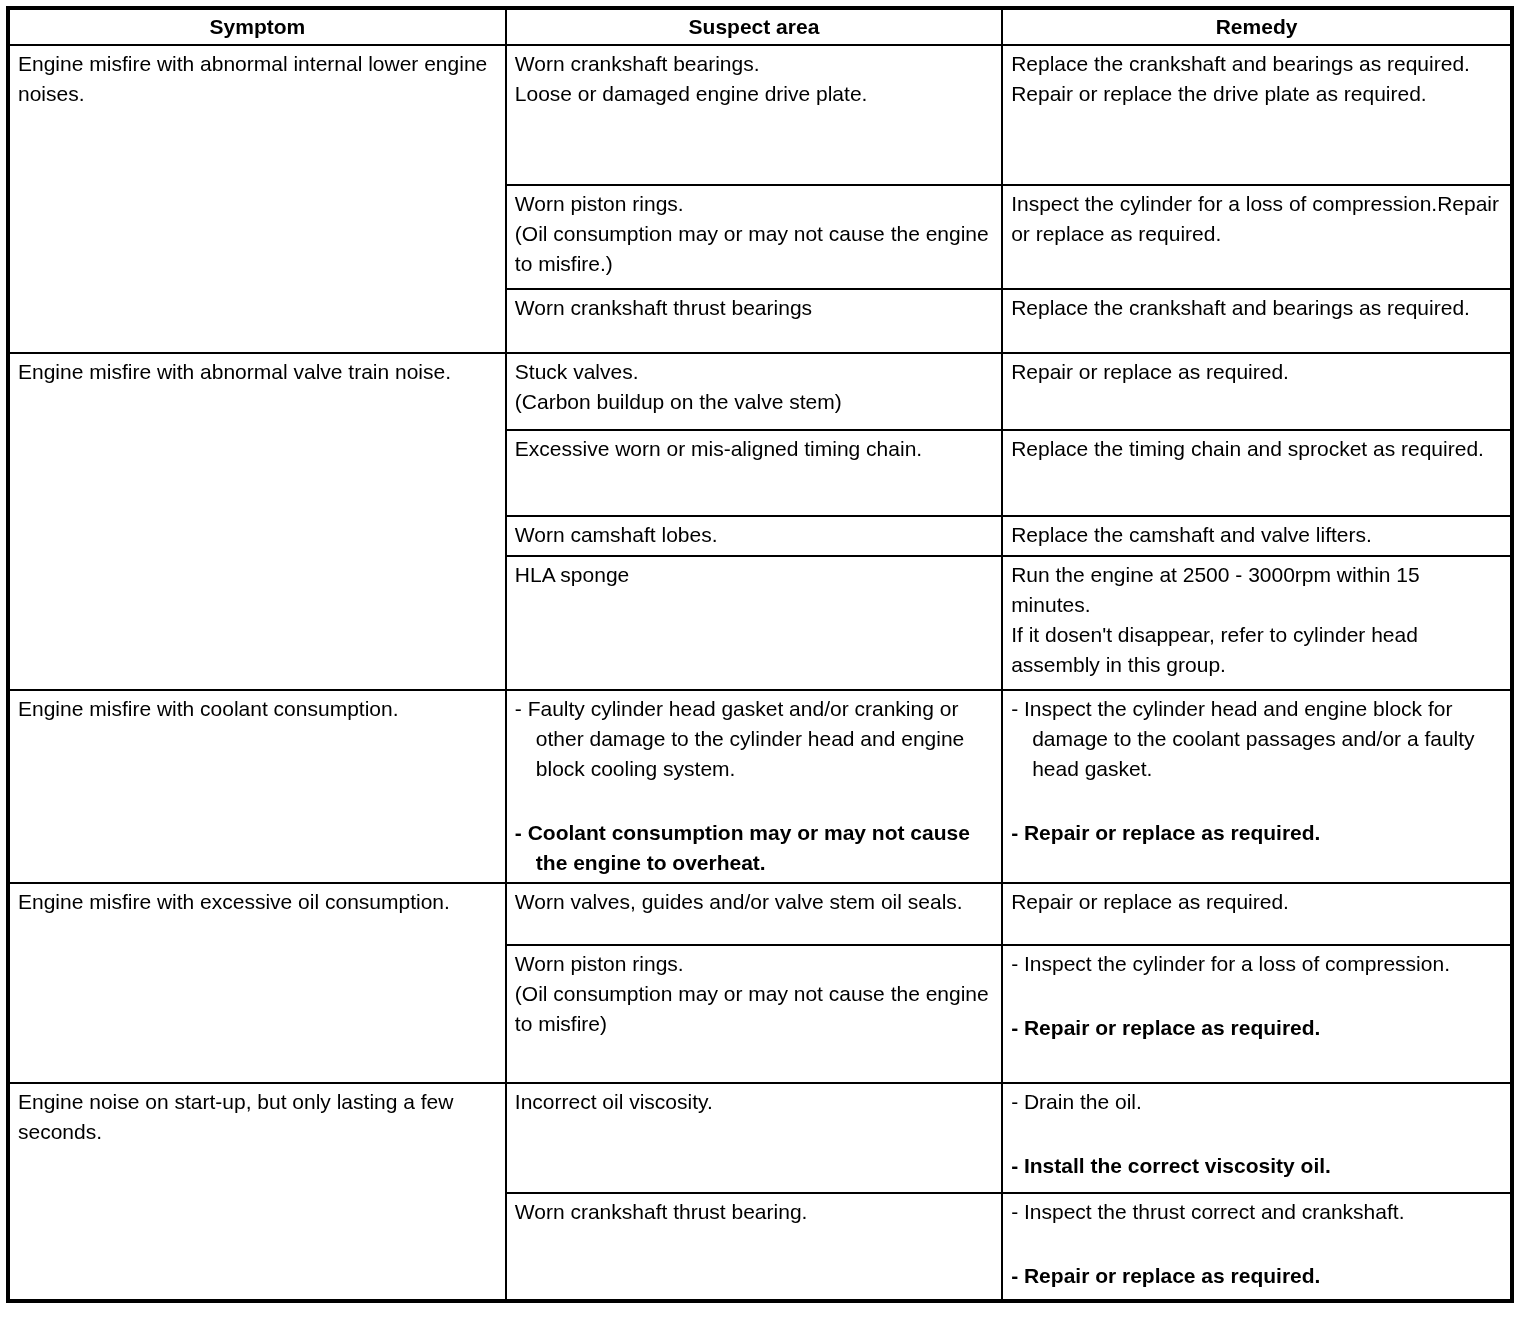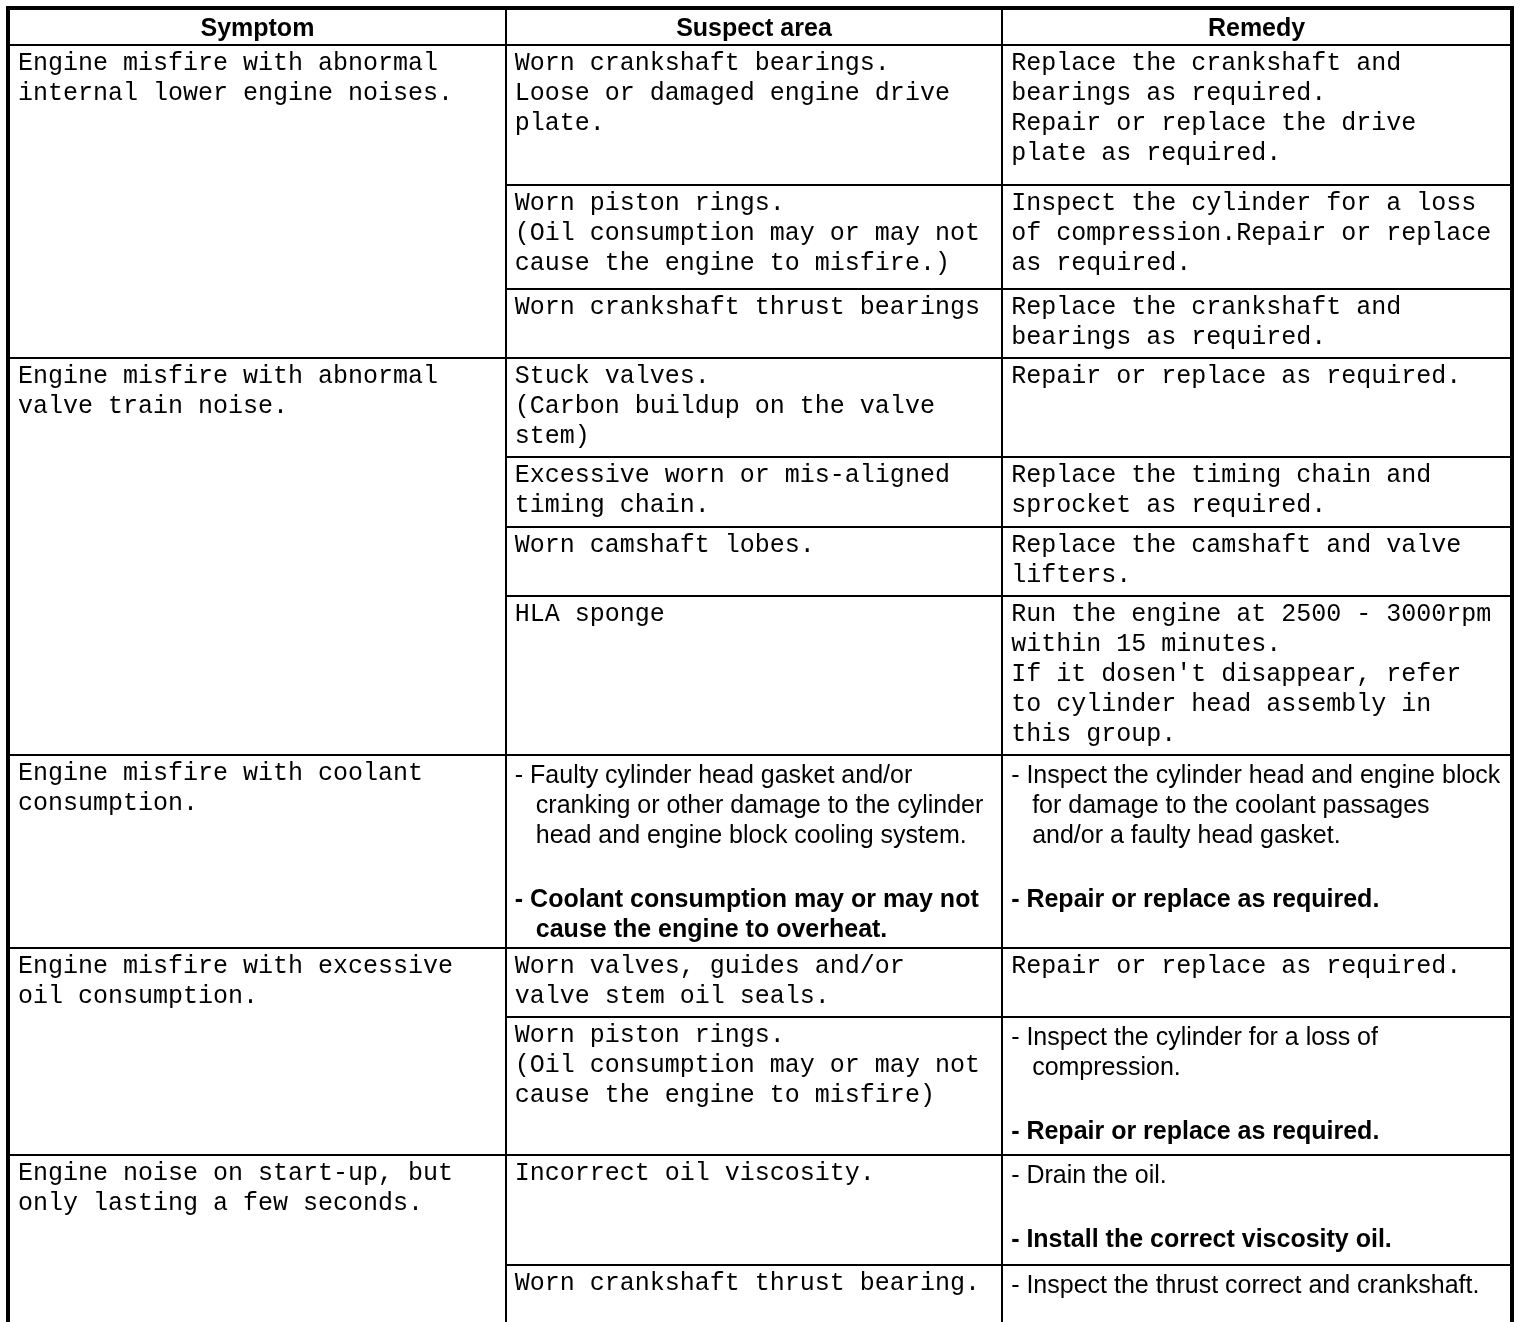--- a/index.html
+++ b/index.html
@@ -20,43 +20,43 @@
     table-layout: fixed;
     border: 4px solid #000;
   }
   col.c1 { width: 33.1%; }
   col.c2 { width: 33.0%; }
   col.c3 { width: 33.9%; }
   th, td {
     border: 2px solid #000;
     vertical-align: top;
     padding: 3px 8px 4px 8px;
-    font-size: 25px;
+    font-size: 21px;
     line-height: 30px;
     overflow: hidden;
   }
   th {
     text-align: center;
     vertical-align: middle;
     font-weight: bold;
     padding: 2px 6px;
   }
-  .txt { white-space: pre-wrap; font-family: Liberation Mono, monospace; }
+  .txt { white-space: pre-wrap; }
   .bullet {
     padding-left: 21px;
     text-indent: -21px;
     white-space: pre-wrap;
   }
   .bullet + .bullet { margin-top: 34px; font-weight: bold; }
   tr.r-head  { height: 36px; }
   tr.g1r1 { height: 140px; }
   tr.g1r2 { height: 104px; }
-  tr.g1r3 { height: 57px; }
+  tr.g1r3 { height: 64px; }
   tr.g2r1 { height: 77px; }
-  tr.g2r2 { height: 70px; }
+  tr.g2r2 { height: 86px; }
   tr.g2r3 { height: 40px; }
   tr.g2r4 { height: 134px; }
   tr.g3r1 { height: 165px; }
   tr.g4r1 { height: 62px; }
   tr.g4r2 { height: 138px; }
   tr.g5r1 { height: 110px; }
   tr.g5r2 { height: 108px; }
 </style>
 </head>
 <body>

